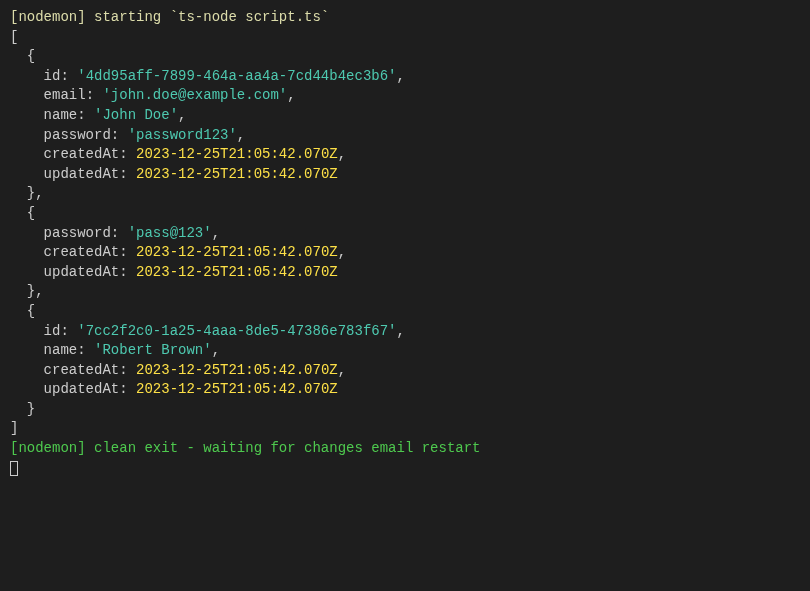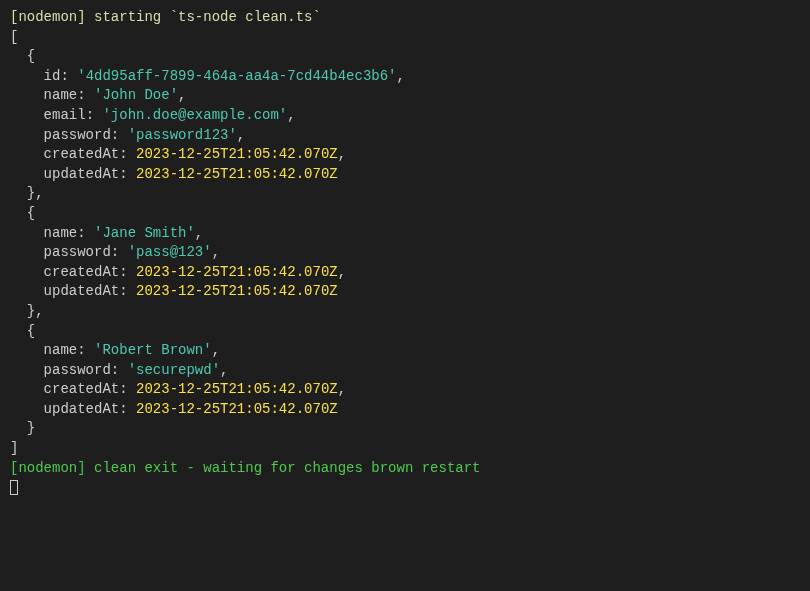--- a/index.html
+++ b/index.html
@@ -32,46 +32,45 @@
       height: 15px;
       border: 1px solid #cccccc;
       vertical-align: text-bottom;
     }
   </style>
 </head>
 <body>
 
 <div>
 
-  <div class="line"><span class="yellow">[nodemon]</span><span class="yellow"> starting `ts-node clean.ts`</span></div>
+  <div class="line"><span class="yellow">[nodemon]</span><span class="yellow"> starting `ts-node script.ts`</span></div>
 
   <div class="line white">[</div>
 
   <div class="line white">  {</div>
   <div class="line">    <span class="white">id</span><span class="white">: </span><span class="cyan">'4dd95aff-7899-464a-aa4a-7cd44b4ec3b6'</span><span class="white">,</span></div>
+  <div class="line">    <span class="white">email</span><span class="white">: </span><span class="cyan">'john.doe@example.com'</span><span class="white">,</span></div>
   <div class="line">    <span class="white">name</span><span class="white">: </span><span class="cyan">'John Doe'</span><span class="white">,</span></div>
-  <div class="line">    <span class="white">email</span><span class="white">: </span><span class="cyan">'john.doe@example.com'</span><span class="white">,</span></div>
   <div class="line">    <span class="white">password</span><span class="white">: </span><span class="cyan">'password123'</span><span class="white">,</span></div>
   <div class="line">    <span class="white">createdAt</span><span class="white">: </span><span class="orchid">2023-12-25T21:05:42.070Z</span><span class="white">,</span></div>
   <div class="line">    <span class="white">updatedAt</span><span class="white">: </span><span class="orchid">2023-12-25T21:05:42.070Z</span></div>
   <div class="line white">  },</div>
 
   <div class="line white">  {</div>
-  <div class="line">    <span class="white">name</span><span class="white">: </span><span class="cyan">'Jane Smith'</span><span class="white">,</span></div>
   <div class="line">    <span class="white">password</span><span class="white">: </span><span class="cyan">'pass@123'</span><span class="white">,</span></div>
   <div class="line">    <span class="white">createdAt</span><span class="white">: </span><span class="orchid">2023-12-25T21:05:42.070Z</span><span class="white">,</span></div>
   <div class="line">    <span class="white">updatedAt</span><span class="white">: </span><span class="orchid">2023-12-25T21:05:42.070Z</span></div>
   <div class="line white">  },</div>
 
   <div class="line white">  {</div>
+  <div class="line">    <span class="white">id</span><span class="white">: </span><span class="cyan">'7cc2f2c0-1a25-4aaa-8de5-47386e783f67'</span><span class="white">,</span></div>
   <div class="line">    <span class="white">name</span><span class="white">: </span><span class="cyan">'Robert Brown'</span><span class="white">,</span></div>
-  <div class="line">    <span class="white">password</span><span class="white">: </span><span class="cyan">'securepwd'</span><span class="white">,</span></div>
   <div class="line">    <span class="white">createdAt</span><span class="white">: </span><span class="orchid">2023-12-25T21:05:42.070Z</span><span class="white">,</span></div>
   <div class="line">    <span class="white">updatedAt</span><span class="white">: </span><span class="orchid">2023-12-25T21:05:42.070Z</span></div>
   <div class="line white">  }</div>
 
   <div class="line white">]</div>
 
-  <div class="line"><span class="green">[nodemon]</span><span class="green"> clean exit - waiting for changes brown restart</span></div>
+  <div class="line"><span class="green">[nodemon]</span><span class="green"> clean exit - waiting for changes email restart</span></div>
 
   <div class="line"><span class="cursor"></span></div>
 
 </div>
 
 </body></html>

